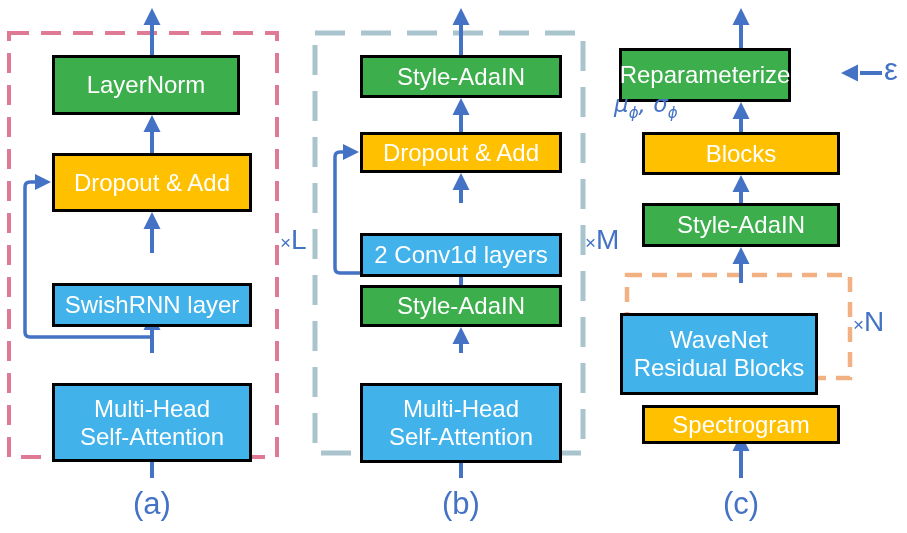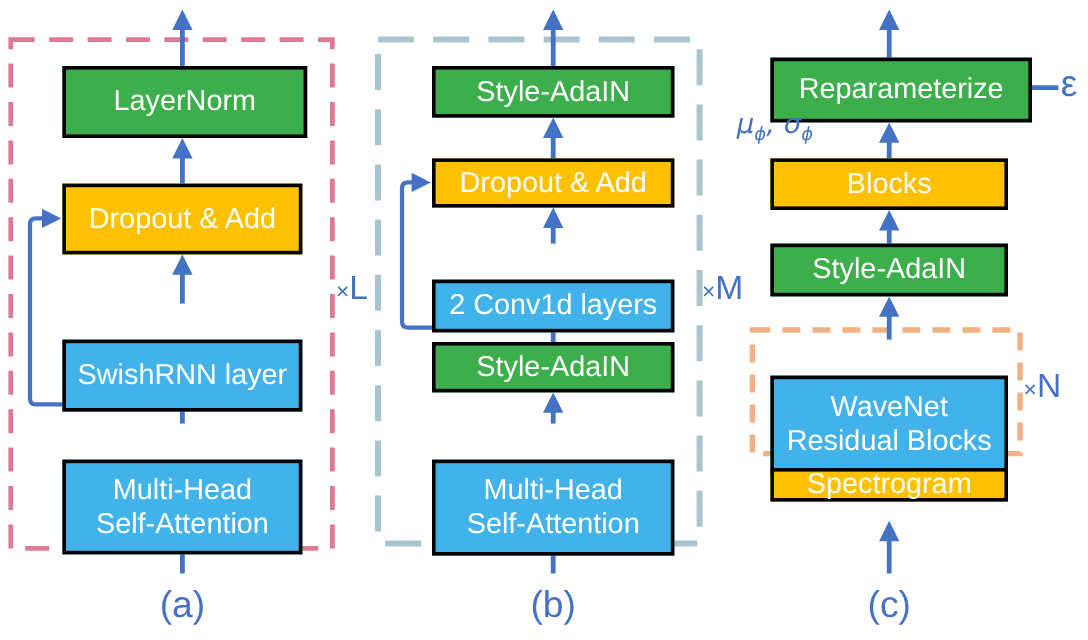--- a/index.html
+++ b/index.html
@@ -155,39 +155,39 @@
     <g>
       <line class="wire" x1="741" y1="478" x2="741" y2="448"></line>
       <polygon class="head" points="741,434 732.5,451 749.5,451"></polygon>
     </g>
     <g>
       <line class="wire" x1="882" y1="73" x2="860" y2="73"></line>
       <polygon class="head" points="841,73 858,64.5 858,81.5"></polygon>
     </g>
   </svg>
 
-  <div class="block green" style="left:52px;top:55px;width:204px;height:60px">LayerNorm</div>
+  <div class="block green" style="left:52px;top:55px;width:188px;height:60px">LayerNorm</div>
   <div class="block orange" style="left:52px;top:153px;width:200px;height:59px">Dropout &amp; Add</div>
-  <div class="block blue" style="left:52px;top:253px;width:200px;height:60px">SwishRNN layer</div>
+  <div class="block blue" style="left:52px;top:253px;width:200px;height:44px">SwishRNN layer</div>
   <div class="block blue" style="left:52px;top:353px;width:200px;height:79px">Multi-Head
 Self-Attention</div>
 
   <div class="block green" style="left:360px;top:55px;width:202px;height:43px">Style-AdaIN</div>
   <div class="block orange" style="left:360px;top:132px;width:202px;height:41px">Dropout &amp; Add</div>
   <div class="block blue" style="left:360px;top:203px;width:202px;height:44px">2 Conv1d layers</div>
   <div class="block green" style="left:360px;top:285px;width:202px;height:42px">Style-AdaIN</div>
   <div class="block blue" style="left:360px;top:353px;width:202px;height:80px">Multi-Head
 Self-Attention</div>
 
-  <div class="block green" style="left:642px;top:48px;width:218px;height:54px">Reparameterize</div>
+  <div class="block green" style="left:619px;top:48px;width:172px;height:54px">Reparameterize</div>
   <div class="block orange" style="left:642px;top:132px;width:198px;height:43px">Blocks</div>
   <div class="block green" style="left:642px;top:203px;width:198px;height:44px">Style-AdaIN</div>
-  <div class="block blue" style="left:642px;top:283px;width:198px;height:82px">WaveNet
+  <div class="block blue" style="left:620px;top:283px;width:198px;height:82px">WaveNet
 Residual Blocks</div>
-  <div class="block orange" style="left:642px;top:390px;width:198px;height:28px">Spectrogram</div>
+  <div class="block orange" style="left:642px;top:405px;width:198px;height:39px">Spectrogram</div>
 
   <div class="repeat" style="left:280px;top:224px">
     <span class="times">×</span><span class="letter">L</span>
   </div>
   <div class="repeat" style="left:585px;top:224px">
     <span class="times">×</span><span class="letter">M</span>
   </div>
   <div class="repeat" style="left:853px;top:306px">
     <span class="times">×</span><span class="letter">N</span>
   </div>

